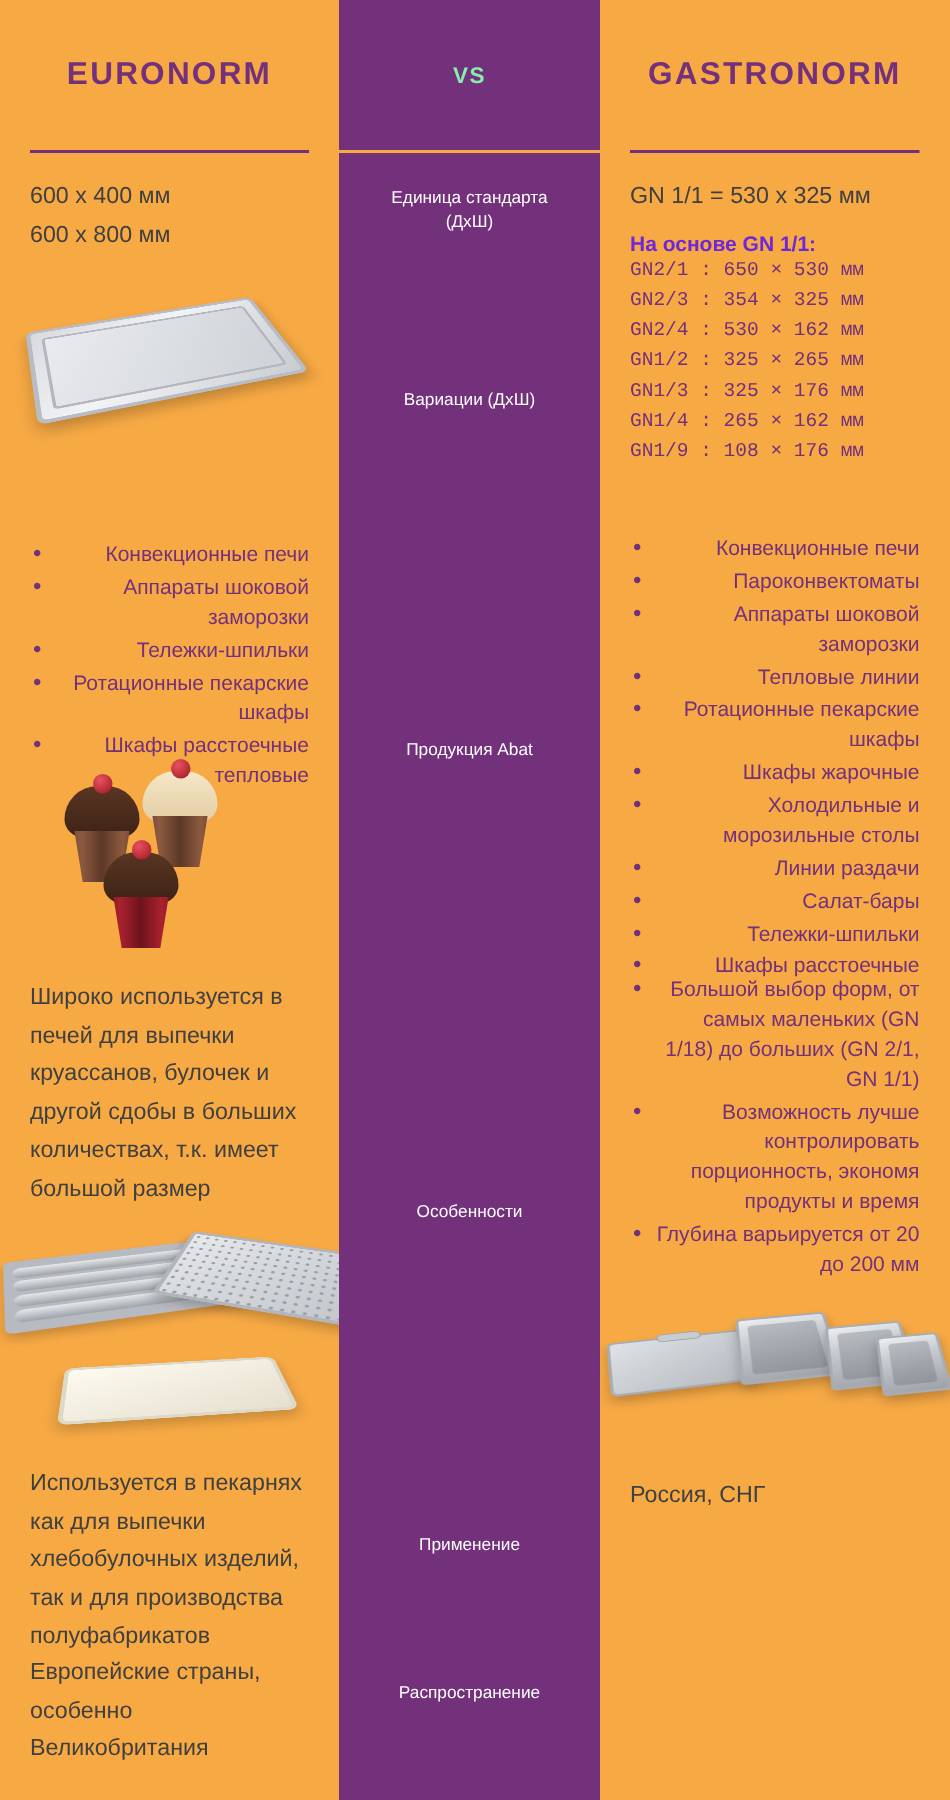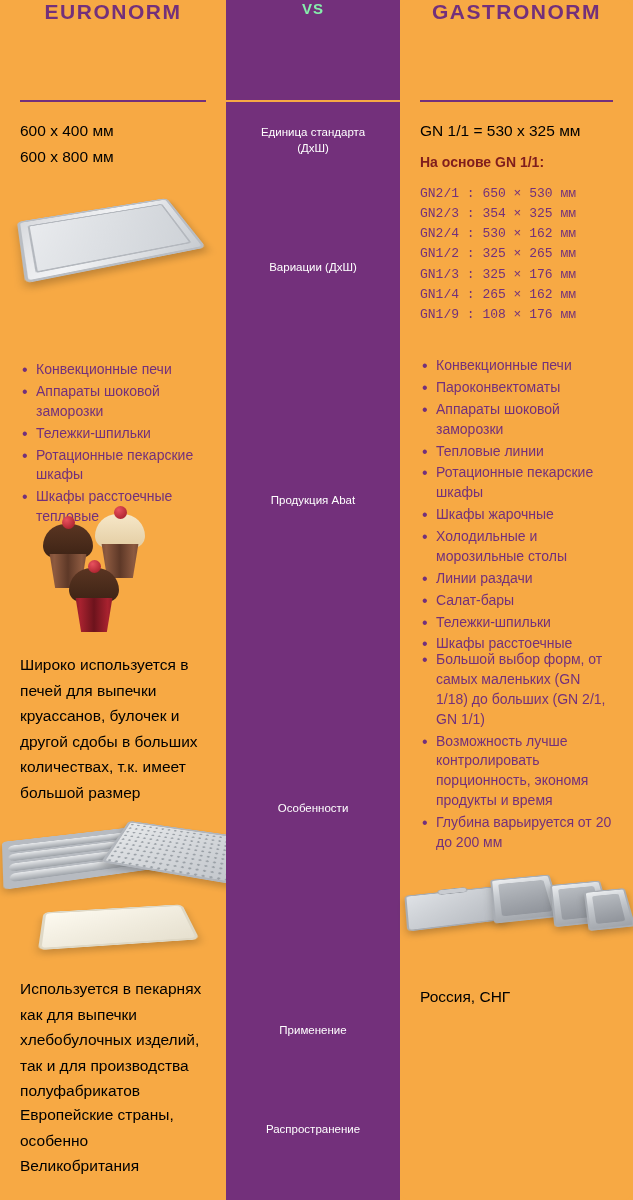--- a/index.html
+++ b/index.html
@@ -30,21 +30,21 @@
     width: 233px;
     background: #f7a944;
     position: relative;
     border-radius: 11px;
   }
 
   
   .brand-head {
     height: 100px;
     display: flex;
-    align-items: flex-start;
+    align-items: center;
     justify-content: center;
     letter-spacing: 1.4px;
   }
   .brand-left, .brand-right {
     color: #73307b;
     font-size: 21px;
     font-weight: bold;
     letter-spacing: 1.5px;
   }
   .brand-mid {
@@ -69,41 +69,42 @@
     padding: 0 12px;
     display: flex;
     align-items: center;
     justify-content: center;
     text-align: center;
     color: #ffffff;
     font-size: 11.5px;
     line-height: 1.35;
   }
   .txt-purple-lg {
-    color: #000000;
+    color: #404040;
     font-size: 15.5px;
     line-height: 1.65;
   }
   .mono-purple {
     color: #73307b;
     font-family: "Liberation Mono", monospace;
     font-size: 13px;
     line-height: 1.55;
   }
   .gn-title {
-    color: #7f1d1d;
+    color: #6d28d9;
     font-size: 14px;
     font-weight: bold;
-    margin-bottom: 14px;
+    margin-bottom: 0;
   }
 
   ul.bullets {
     list-style: none;
     margin: 0;
     padding: 0;
+    text-align: right;
   }
   ul.bullets li {
     position: relative;
     padding-left: 16px;
     color: #73307b;
     font-size: 14px;
     line-height: 1.42;
     margin-bottom: 2px;
   }
   ul.bullets li::before {

